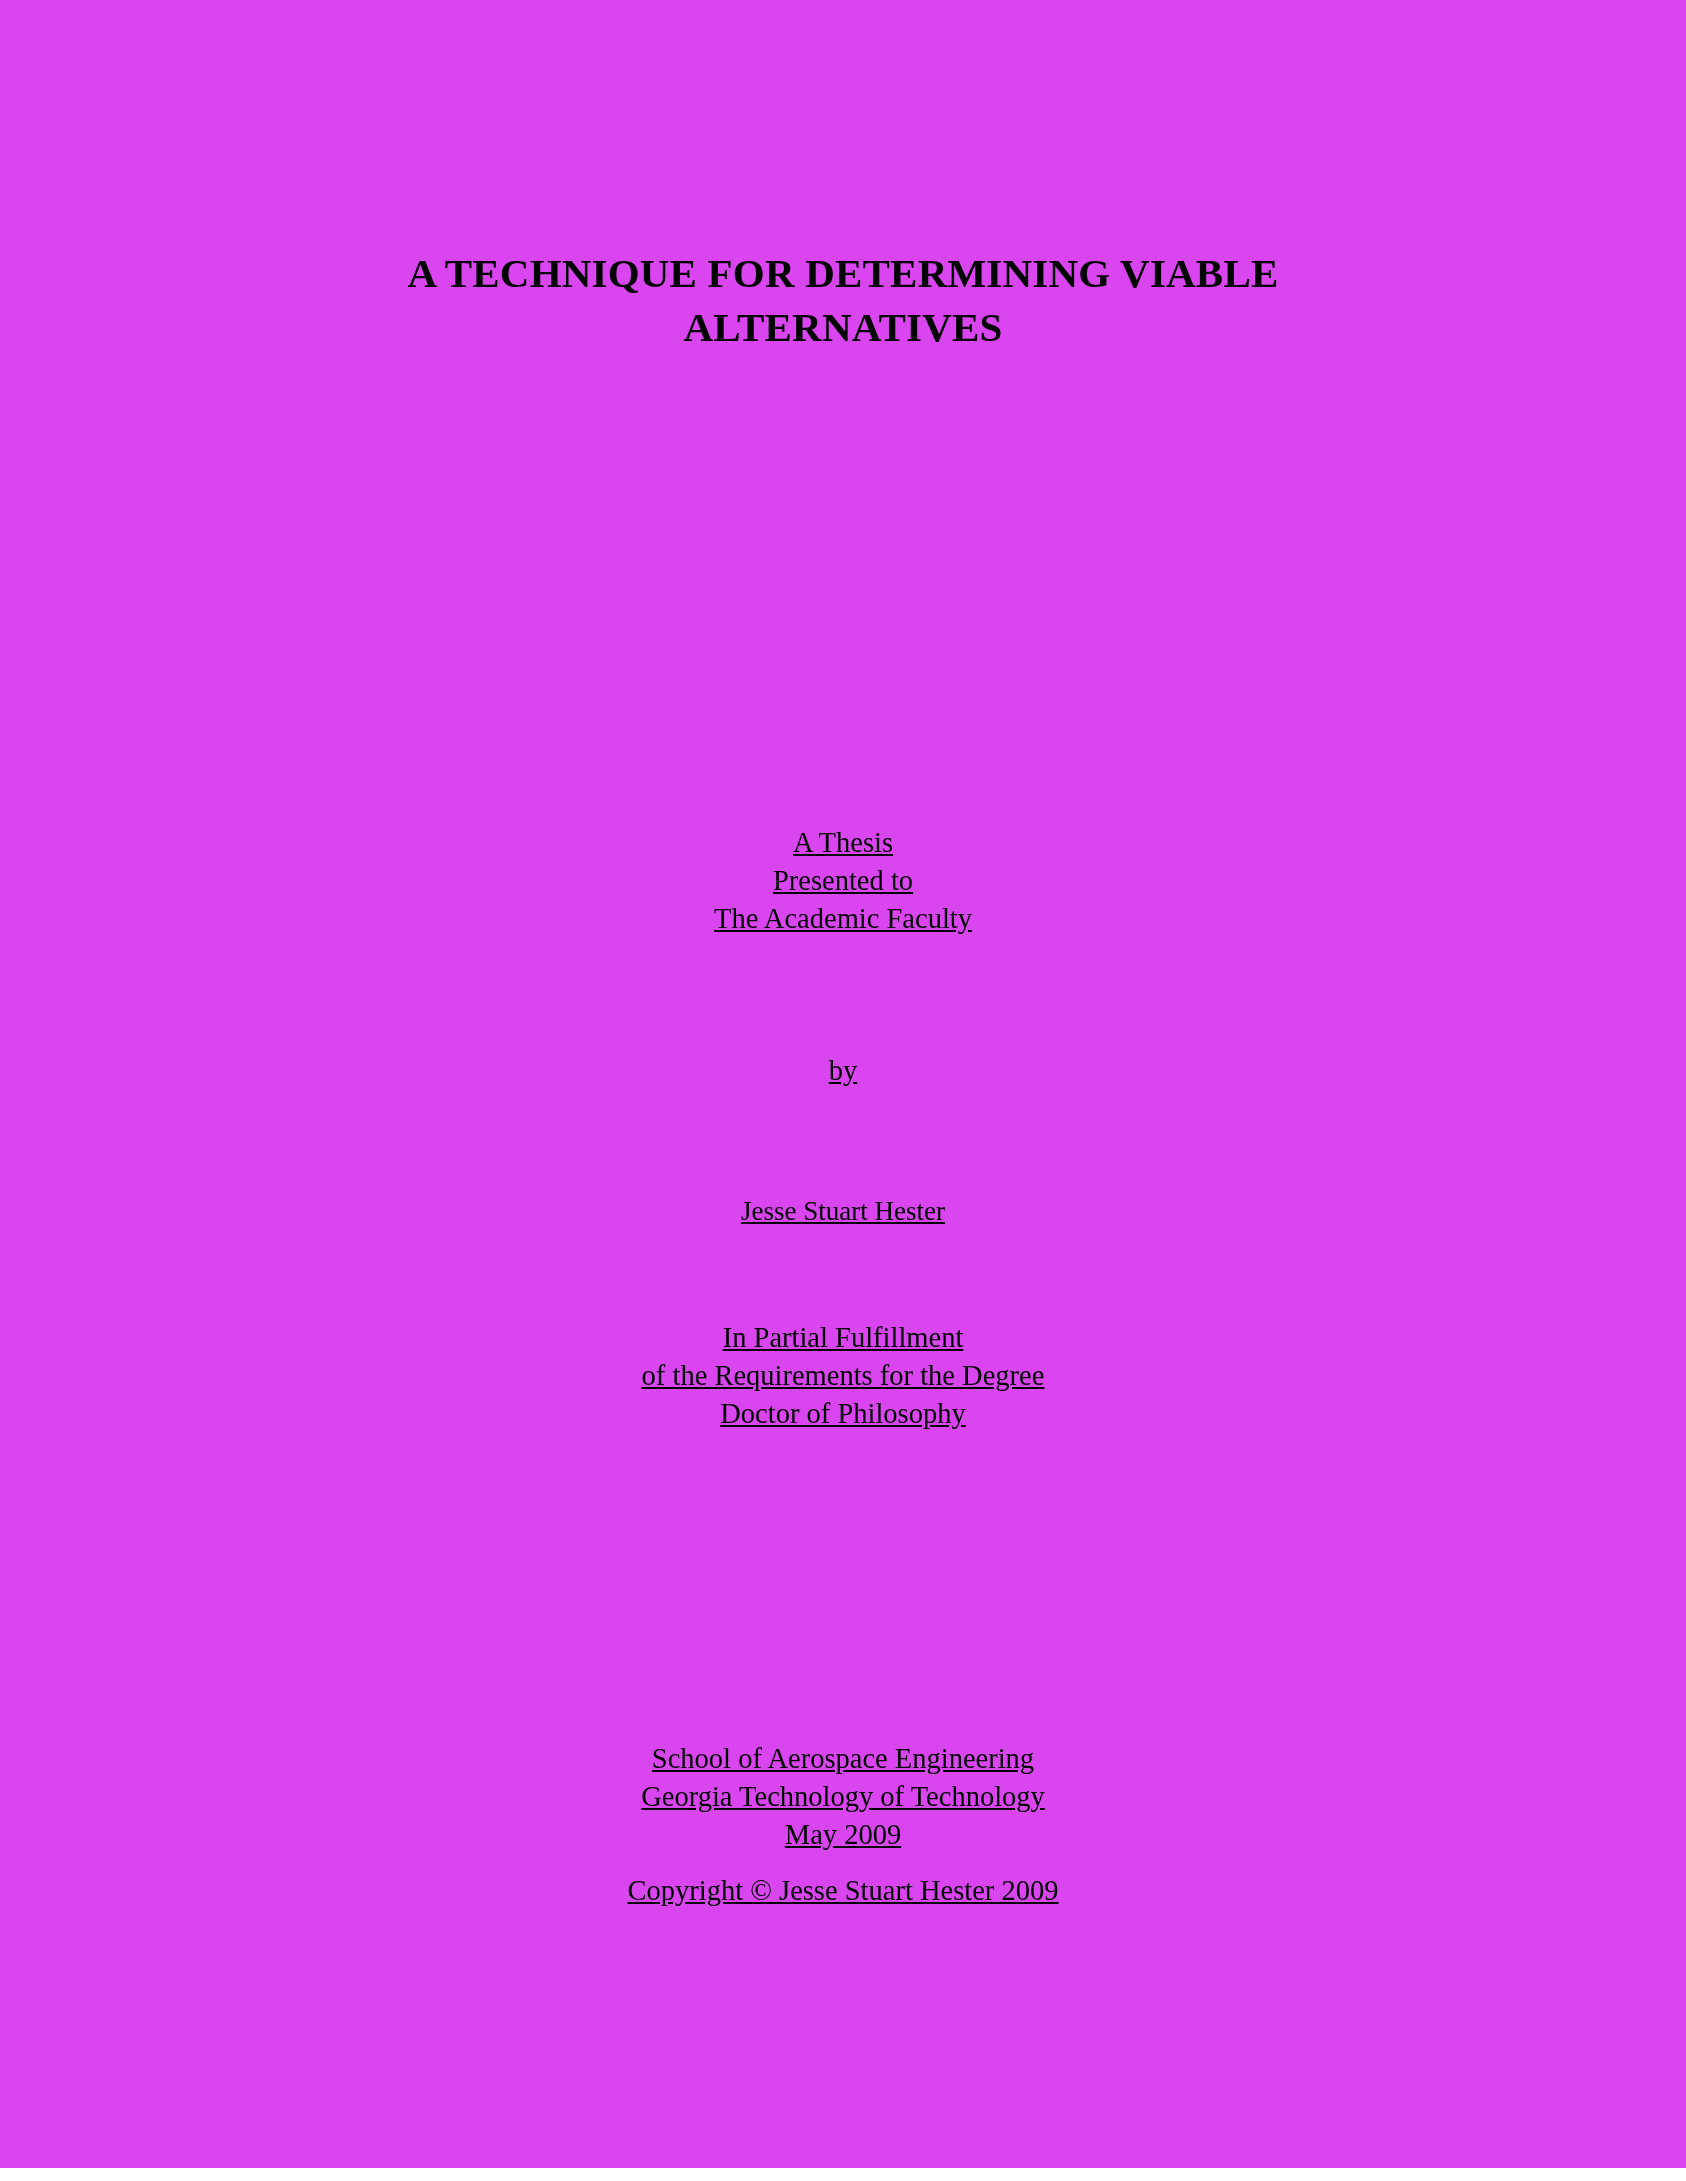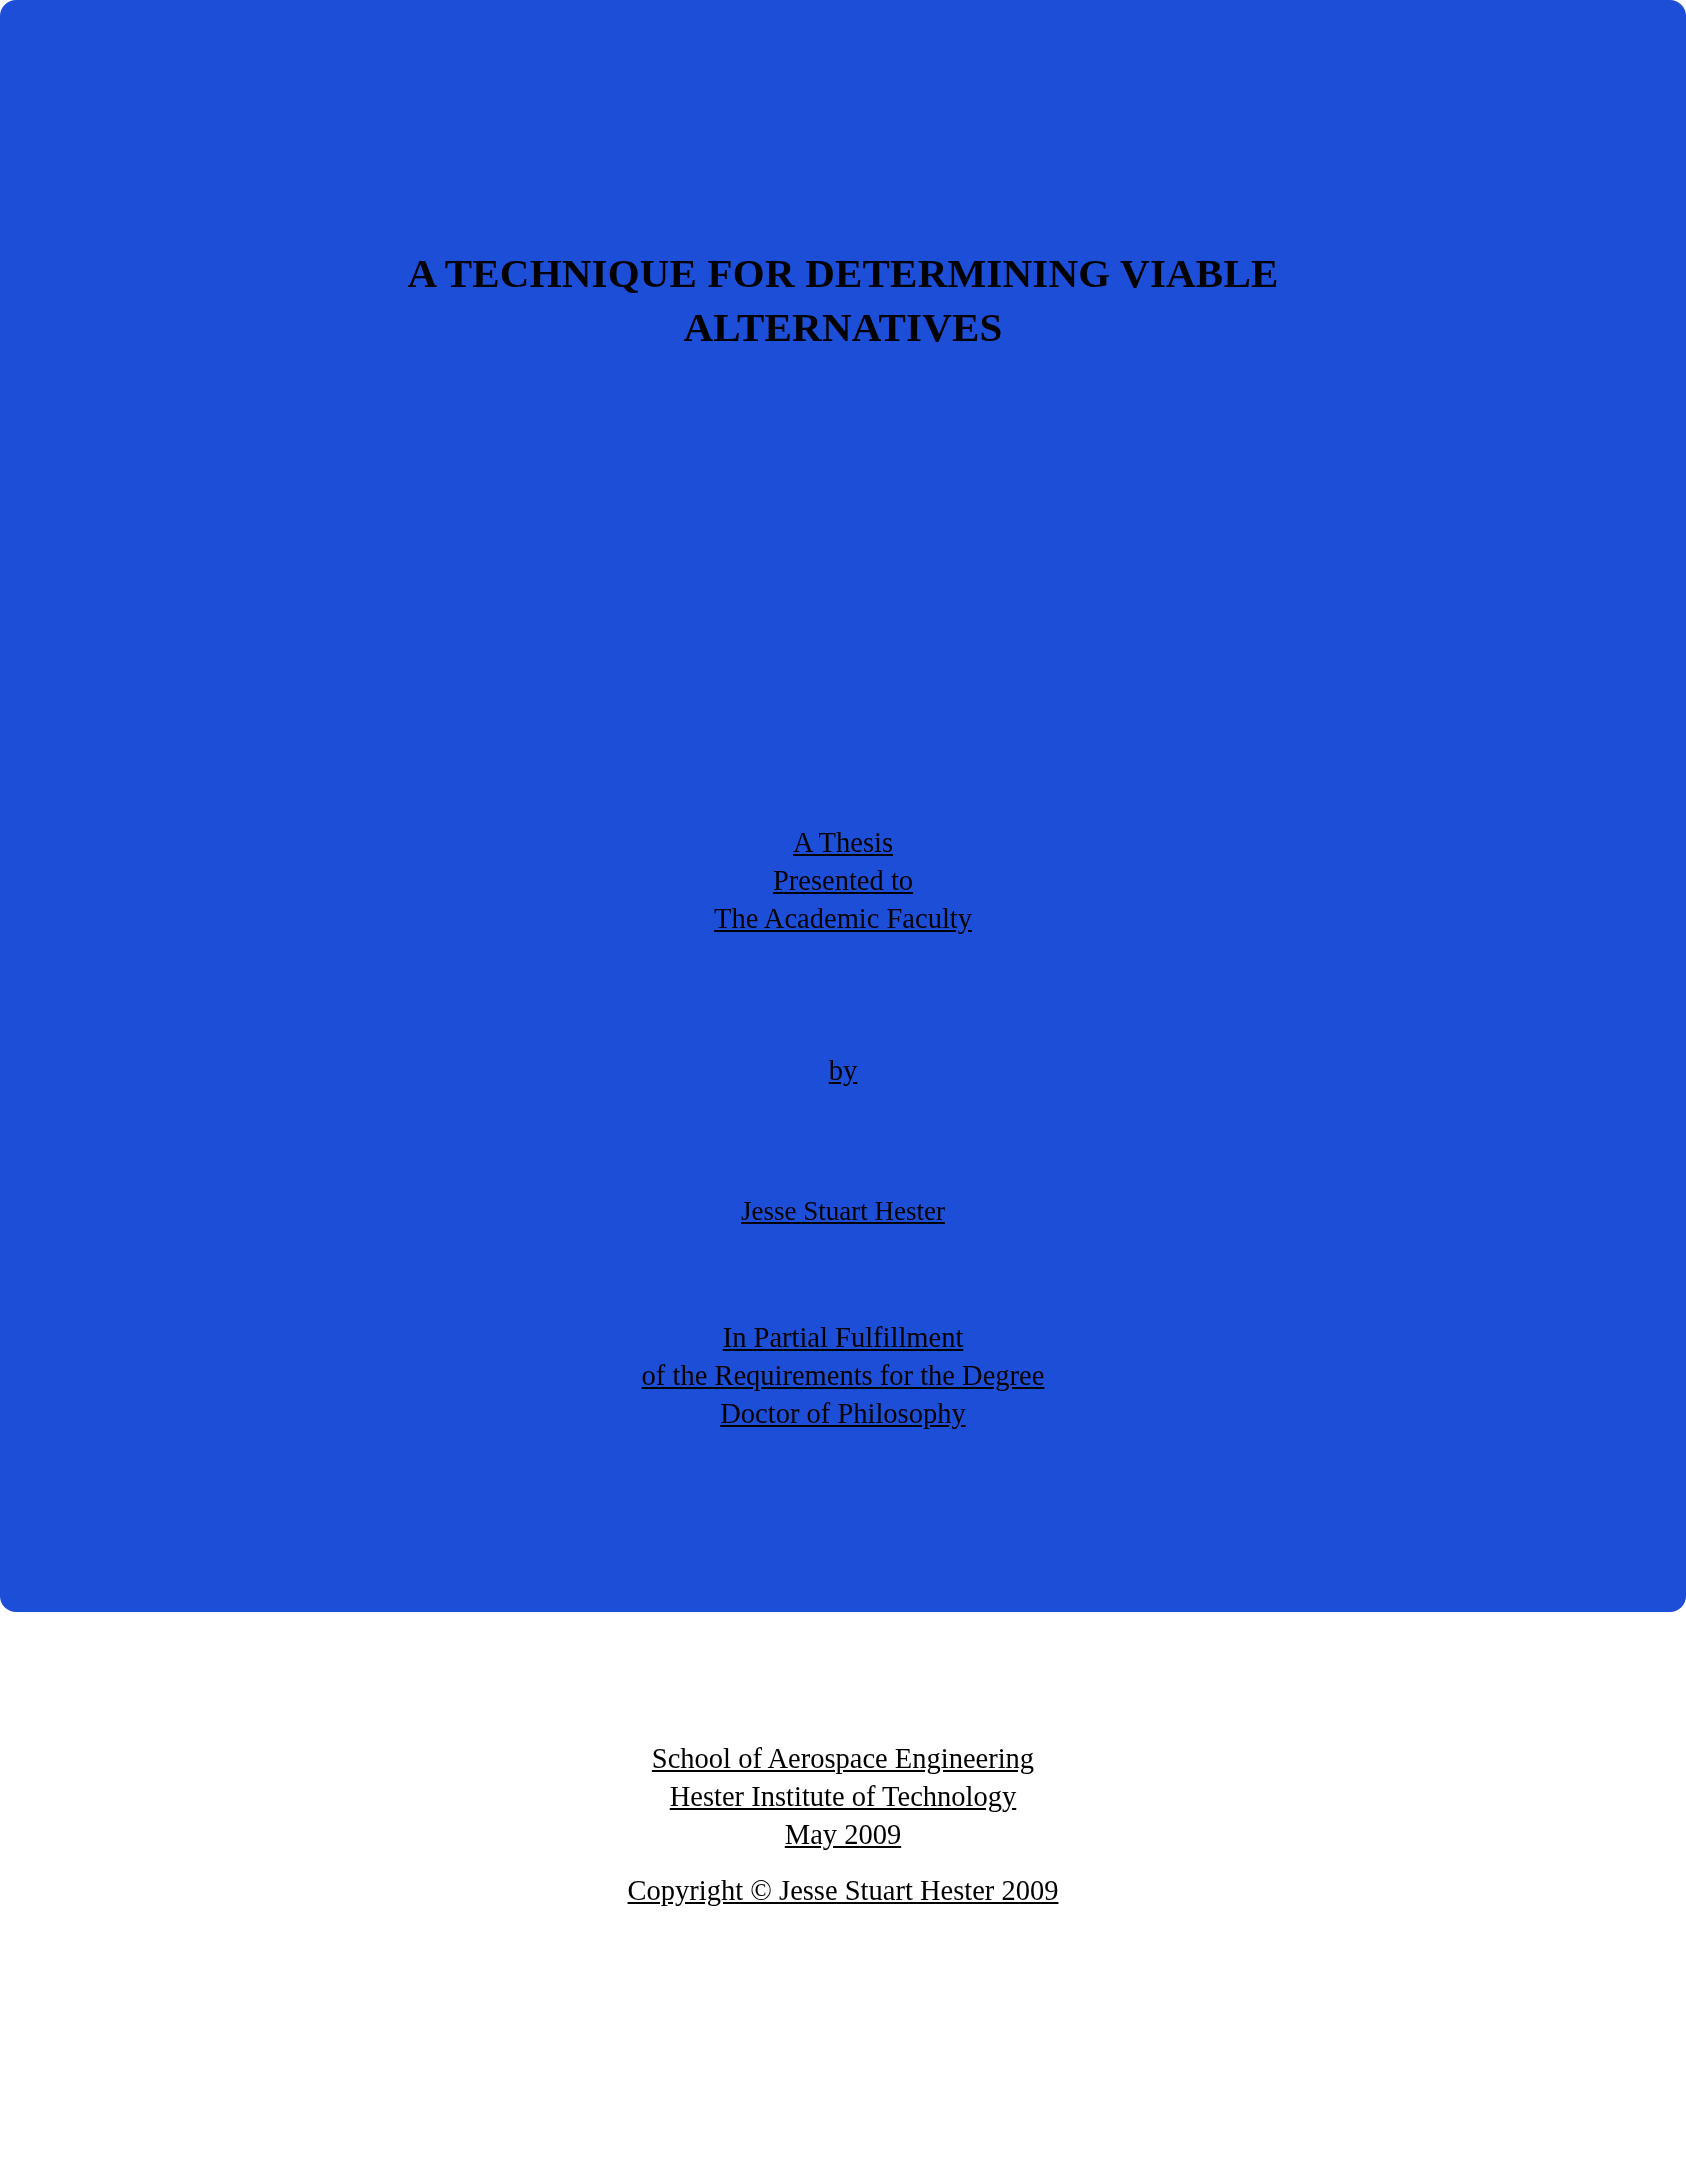--- a/index.html
+++ b/index.html
@@ -10,24 +10,23 @@
   body {
     width: 1686px;
     height: 2182px;
     font-family: "Liberation Serif", "DejaVu Serif", serif;
     color: #000000;
     overflow: hidden;
   }
   .page {
     position: relative;
     width: 1686px;
-    height: 1612px;
-    background: #1d4ed8;
+    height: 2168px;
+    background: #d946ef;
     box-sizing: border-box;
-    border-radius: 16px;
   }
   .title-block {
     position: absolute;
     top: 246px;
     left: 50%;
     transform: translateX(-50%);
     width: 1249px;
     text-align: center;
     font-weight: bold;
     font-size: 41px;
@@ -83,21 +82,21 @@
   </div>
 
   <div class="block degree-block">
     <span class="line">In Partial Fulfillment</span>
     <span class="line">of the Requirements for the Degree</span>
     <span class="line">Doctor of Philosophy</span>
   </div>
 
   <div class="block school-block">
     <span class="line">School of Aerospace Engineering</span>
-    <span class="line">Hester Institute of Technology</span>
+    <span class="line">Georgia Technology of Technology</span>
     <span class="line">May 2009</span>
   </div>
 
   <div class="block copyright-block">
     <span class="line">Copyright © Jesse Stuart Hester 2009</span>
   </div>
 
 </div>
 
 

